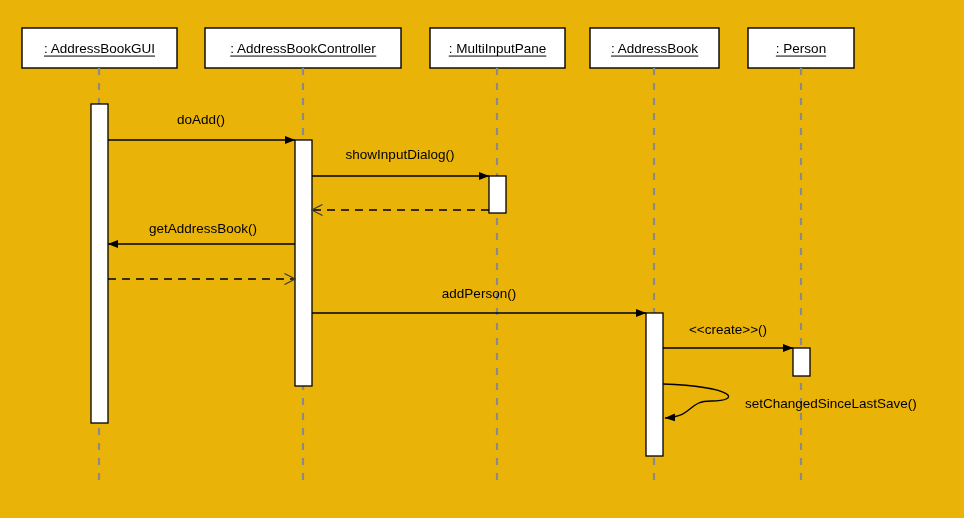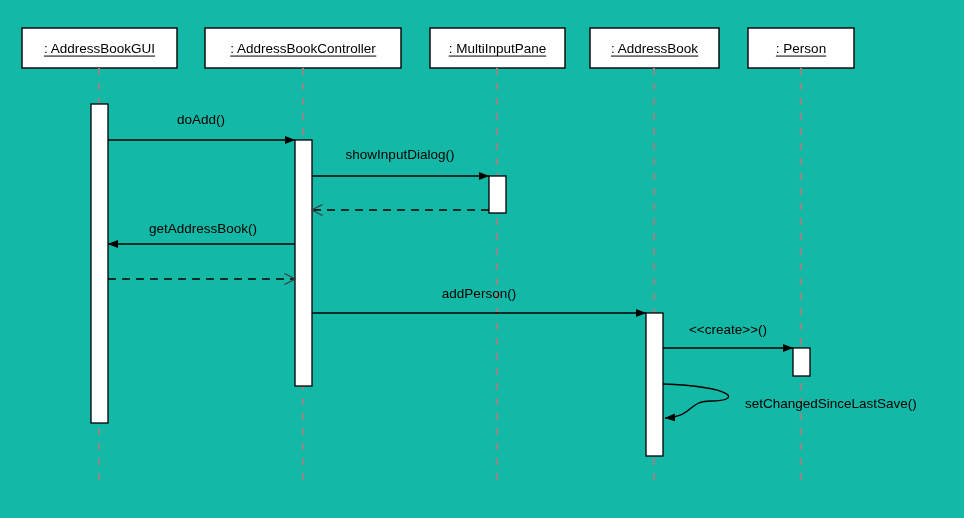--- a/index.html
+++ b/index.html
@@ -8,21 +8,21 @@
     padding: 0;
     background: #ffffff;
   }
   body {
     font-family: "Liberation Sans", sans-serif;
   }
   #diagram-root {
     position: relative;
     width: 964px;
     height: 518px;
-    background: #14b8a6;
+    background: #eab308;
     overflow: hidden;
   }
   #diagram-svg {
     position: absolute;
     left: 0;
     top: 0;
     width: 964px;
     height: 518px;
     display: block;
   }

